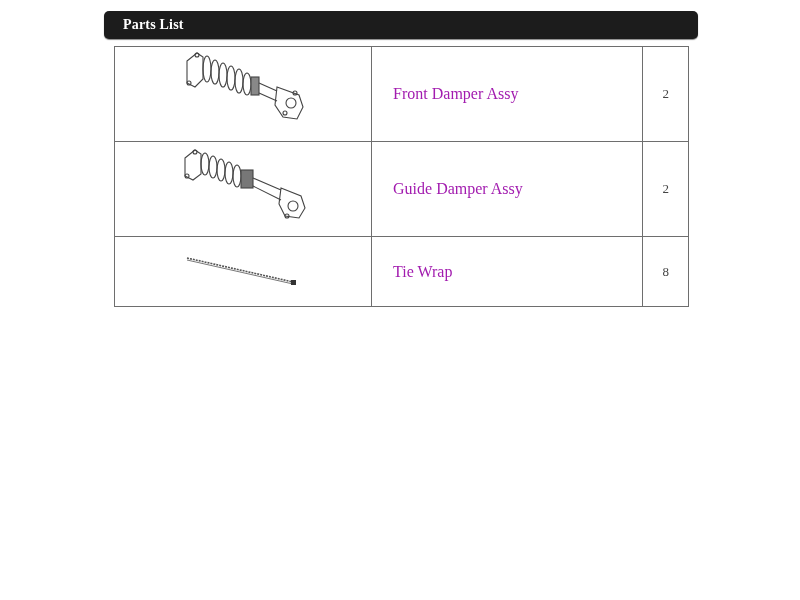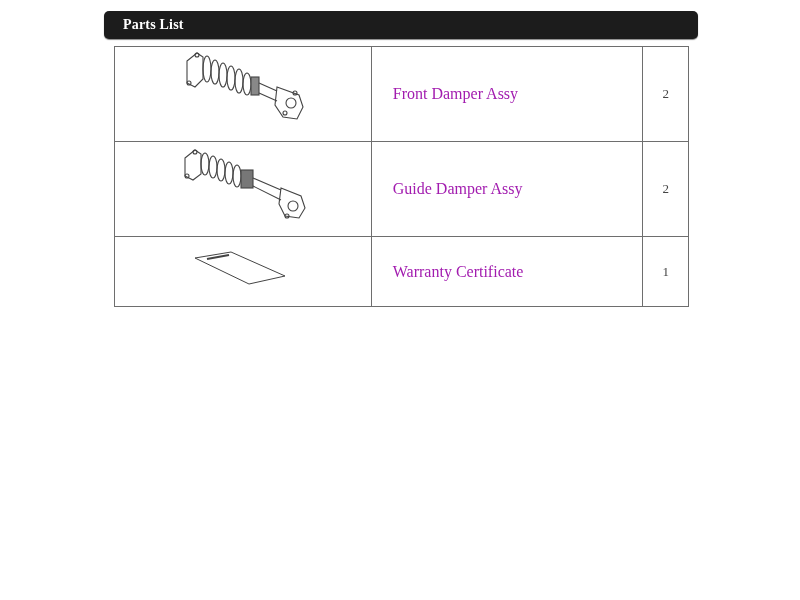--- a/index.html
+++ b/index.html
@@ -75,28 +75,29 @@
               <circle cx="114" cy="72" r="2"></circle>
         </svg>
       </span>
     </td>
     <td class="name-cell">Guide Damper Assy</td>
     <td class="qty-cell">2</td>
   </tr>
 
 
 
-
   <tr class="r-short">
     <td class="img-cell">
       <span class="pic">
-        <svg width="100" height="40" viewBox="0 0 100 40" fill="none" stroke="#444" stroke-width="1">
-          <path d="M2 8 L38 2 L92 26 L56 34 Z"></path>
-          <path d="M14 9 L36 5" stroke-width="2"></path>
+        <svg width="120" height="36" viewBox="0 0 120 36" fill="none" stroke="#555" stroke-width="1.6">
+          <path d="M4 6 L110 30" stroke-dasharray="2 1"></path>
+          <path d="M4 8 L110 32" stroke-width="0.8"></path>
+          <rect x="108" y="28" width="5" height="5" fill="#333" stroke="none"></rect>
         </svg>
       </span>
     </td>
-    <td class="name-cell">Warranty Certificate</td>
-    <td class="qty-cell">1</td>
+    <td class="name-cell">Tie Wrap</td>
+    <td class="qty-cell">8</td>
   </tr>
+
 
 </tbody>
   </table>
 
 </body></html>

